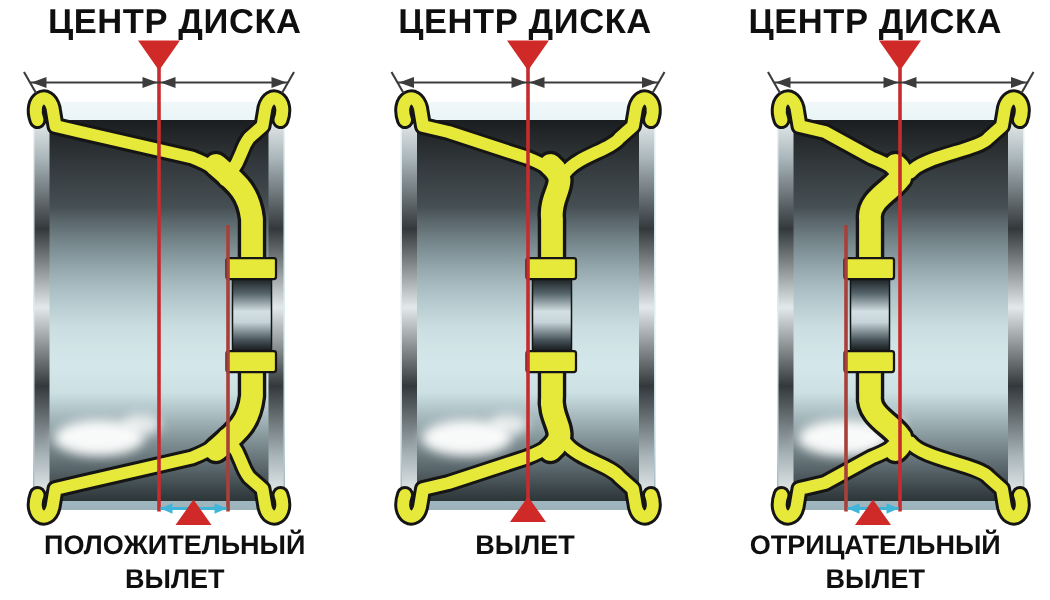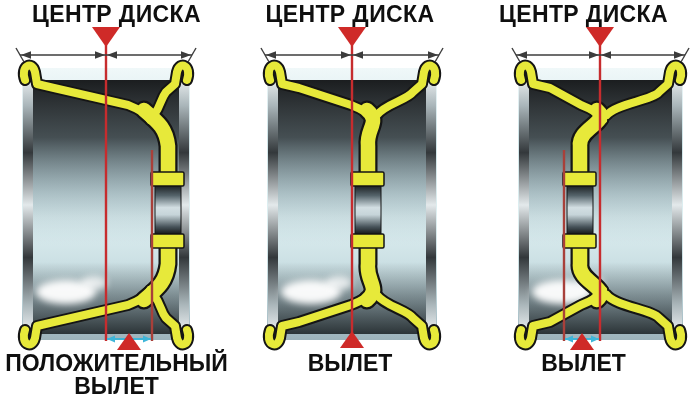--- a/index.html
+++ b/index.html
@@ -5,21 +5,21 @@
   html,body{margin:0;padding:0;background:#fff;}
   .stage{position:relative;width:700px;height:400px;background:#ffffff;overflow:hidden;
          font-family:"Liberation Sans",sans-serif;}
   .panel{position:absolute;top:0;height:400px;}
   .panel.px0{left:0;width:233px;}
   .panel.px1{left:233px;width:234px;}
   .panel.px2{left:467px;width:233px;}
   .title{position:absolute;top:1px;left:0;right:0;text-align:center;font-weight:bold;
          font-size:23px;letter-spacing:.4px;color:#0f0f0f;white-space:nowrap;}
   .blabel{position:absolute;top:352px;left:0;right:0;text-align:center;font-weight:bold;
-          font-size:23px;line-height:23px;color:#0f0f0f;white-space:nowrap;}
+          font-size:18px;line-height:23px;color:#0f0f0f;white-space:nowrap;}
   .panel svg{position:absolute;left:0;top:0;}
 </style>
 </head>
 <body>
 
 <div class="stage">
 
   <div class="panel px0">
     <svg width="233" height="400" viewBox="0 0 233 400">
         <defs>
@@ -291,17 +291,18 @@
         </g>
         <g>
           <line x1="98" y1="339" x2="132" y2="339" stroke="#3fb6d9" stroke-width="2"></line>
           <polygon points="98,339 106,335.5 106,342.5" fill="#3fb6d9"></polygon>
           <polygon points="132,339 124,335.5 124,342.5" fill="#3fb6d9"></polygon>
           <polygon points="103,350 127,350 115,333" fill="#cf2a28"></polygon>
         </g>
       </svg>
     <div class="title">ЦЕНТР ДИСКА</div>
     <div class="blabel">
+      <div>ОТРИЦАТЕЛЬНЫЙ</div>
       <div>ВЫЛЕТ</div>
     </div>
   </div>
 
 </div>
 
 </body></html>

